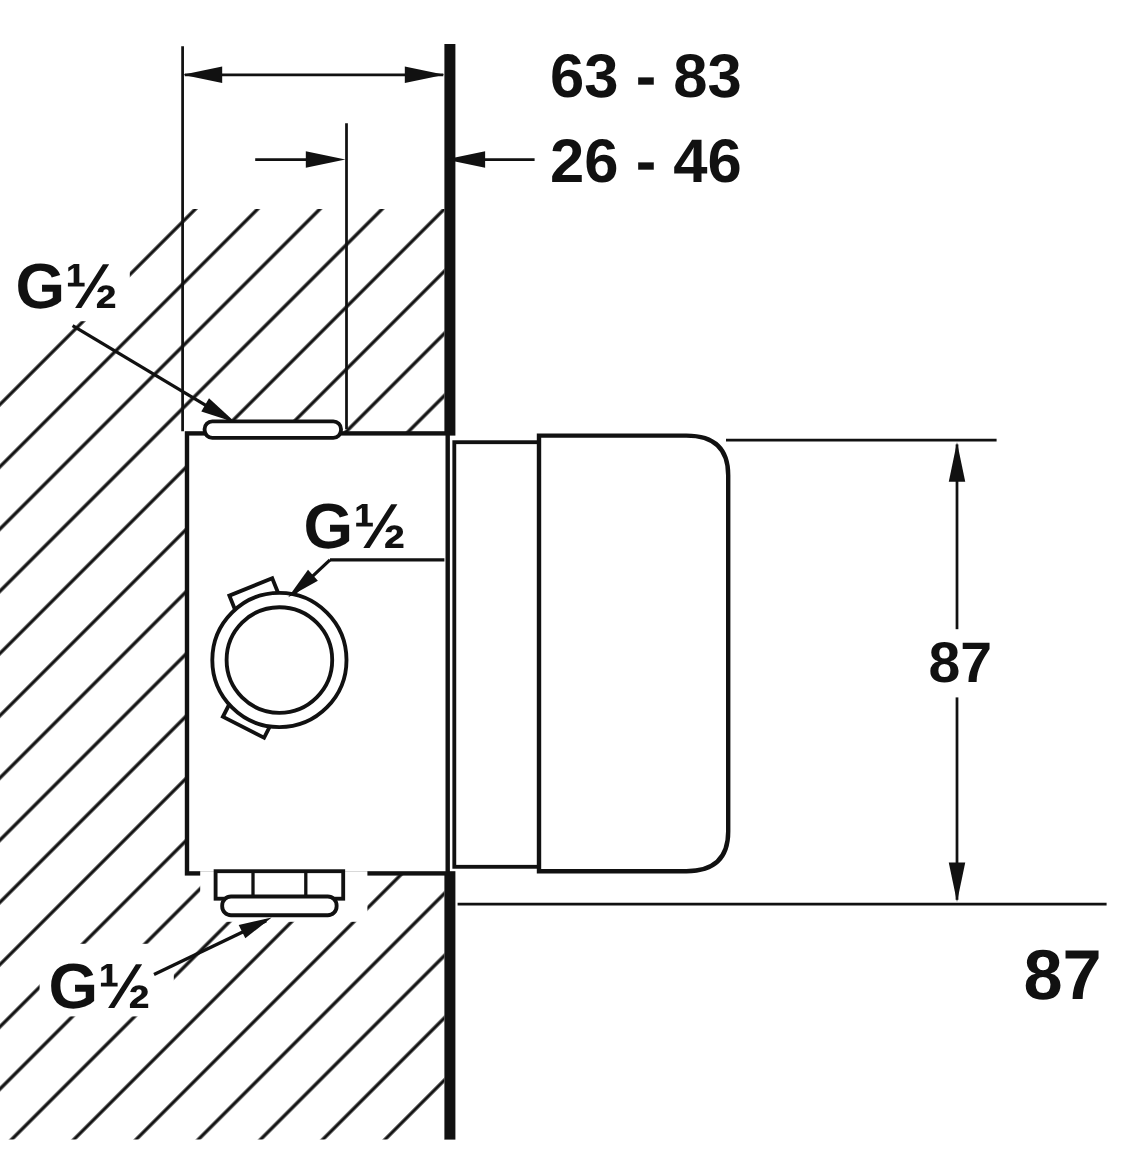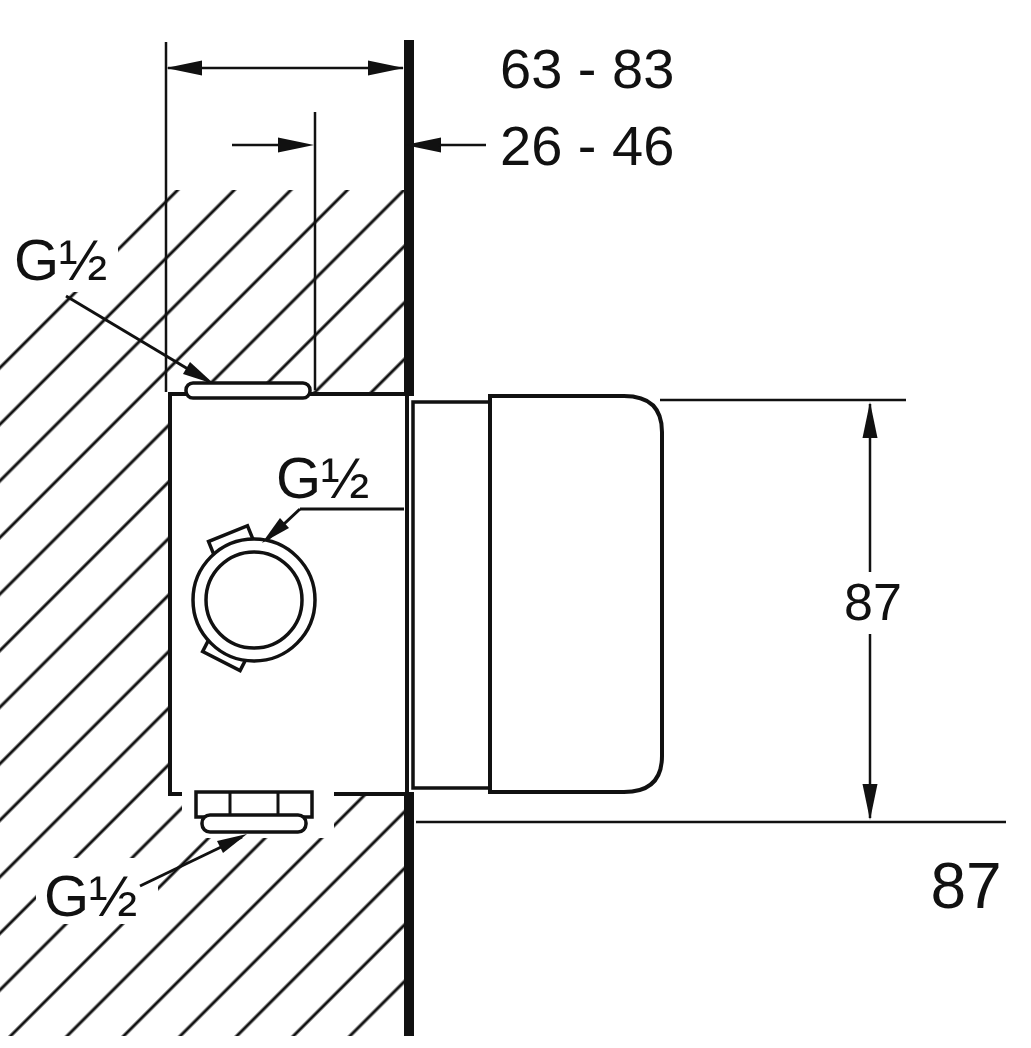--- a/index.html
+++ b/index.html
@@ -1,16 +1,16 @@
 <!DOCTYPE html>
 <html><head>
 <meta charset="utf-8">
 <style>
   html,body{margin:0;padding:0;background:#ffffff;}
-  .stage{position:relative;width:1031px;height:1048px;background:#ffffff;overflow:hidden;}
+  .stage{position:relative;width:1031px;height:1048px;background:#ffffff;overflow:hidden;font-weight:bold;}
   svg{display:block;}
   svg text{font-family:"Liberation Sans","DejaVu Sans",sans-serif;fill:#111111;}
 </style>
 </head>
 <body>
 
 <div class="stage">
 <svg width="1031" height="1048" viewBox="0 0 1031 1048" xmlns="http://www.w3.org/2000/svg">
   <defs>
     <pattern id="hatch" patternUnits="userSpaceOnUse" width="40" height="40" patternTransform="rotate(45)">

